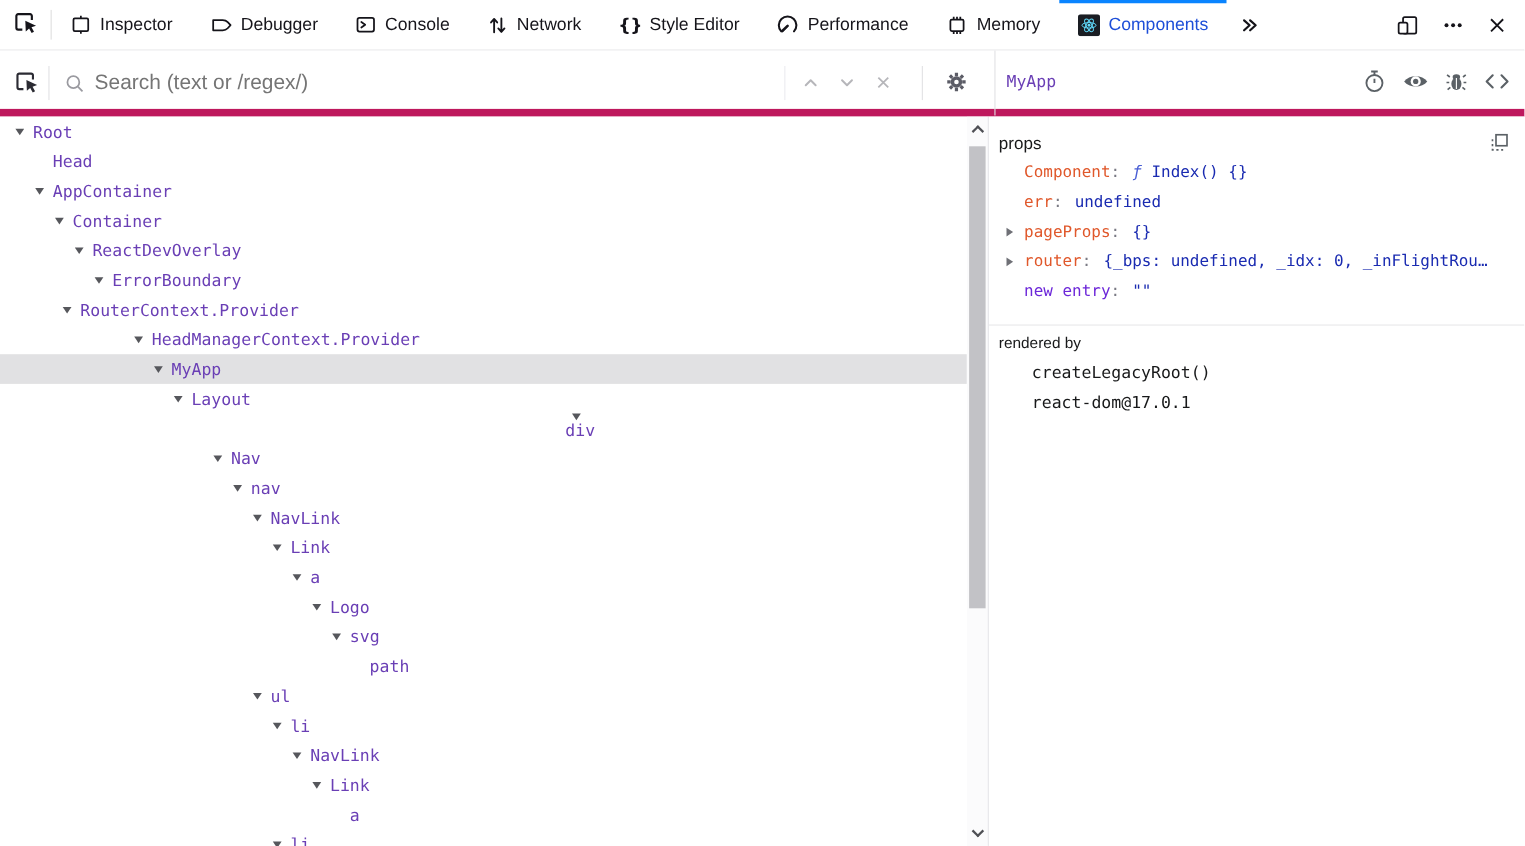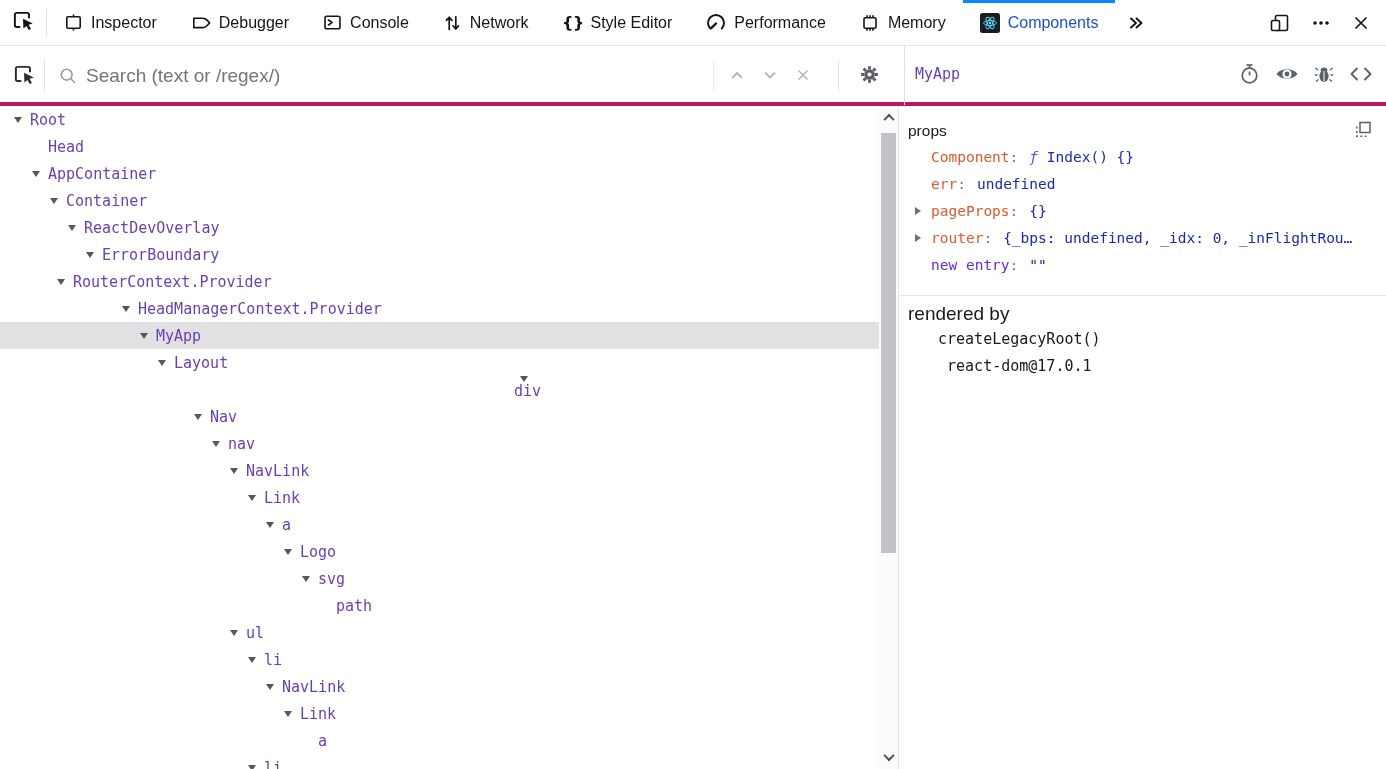--- a/index.html
+++ b/index.html
@@ -26,21 +26,21 @@
   }
   .tab.active { color:#1d4ed8; box-shadow: inset 0 3px 0 #0a84ff; }
   .ticon { display:flex; align-items:center; }
   .more-tools { display:flex; align-items:center; padding:0 12px; }
   .toolbar-right { margin-left:auto; display:flex; align-items:center; gap:6px; padding-right:8px; }
   .wbtn { width:34px; height:34px; display:flex; align-items:center; justify-content:center; }
 
   
   .subheader {
     position:absolute; top:46px; left:0; width:1386px; height:60px;
-    border-bottom:4px solid #be185d; background:#fff;
+    border-bottom:7px solid #be185d; background:#fff;
   }
   .search-section { position:absolute; left:0; top:0; height:59px; width:905px; border-right:1px solid #e1e1e4; }
   .rpicker { position:absolute; left:11px; top:16px; }
   .ssep1 { position:absolute; left:44px; top:14px; height:31px; width:1px; background:#e1e1e4; }
   .sicon  { position:absolute; left:58px; top:20px; }
   .search-input {
     position:absolute; left:84px; top:12px; width:600px; height:35px;
     border:none; outline:none; font-size:19px; color:#15141a;
     font-family:"Liberation Sans", sans-serif;
   }
@@ -94,23 +94,23 @@
     content:""; display:block; width:0; height:0;
     border-top:4.5px solid transparent; border-bottom:4.5px solid transparent;
     border-left:6px solid #6f7076;
   }
   .pkey { color:#e0582b; }
   .pkey.muted { color:#6d28d9; }
   .pcolon { color:#797983; margin-right:11px; }
   .seg-value { color:#1a2bb1; }
   .seg-fn { color:#4a5fd5; font-style:italic; }
   .hsep { position:absolute; left:0; right:0; top:189px; height:1px; background:#e8e8ea; }
-  .rendered-title { position:absolute; left:9px; top:197px; font-size:19px; color:#18191a; }
+  .rendered-title { position:absolute; left:9px; top:197px; font-size:14px; color:#18191a; }
   .rendered-list { position:absolute; left:39px; top:220px; font-family:"DejaVu Sans Mono", monospace; font-size:15px; color:#18191a; }
-  .rentry { line-height:27px; white-space:pre;text-align:center; }
+  .rentry { line-height:27px; white-space:pre; }
 </style>
 </head>
 <body>
 
 <header class="toolbar">
   <div class="picker-wrap">
     <button title="">
       <svg width="26" height="26" viewBox="0 0 24 24">
         <path d="M17.5 9.5 V6 A1.5 1.5 0 0 0 16 4.5 H6 A1.5 1.5 0 0 0 4.5 6 V16 A1.5 1.5 0 0 0 6 17.5 H9.5" fill="none" stroke="#15141a" stroke-width="1.8"></path>
         <path d="M12 10 L21 14.2 L17.2 15.5 L19.3 19.3 L17.3 20.4 L15.2 16.6 L12.4 19 Z" fill="#15141a"></path>

